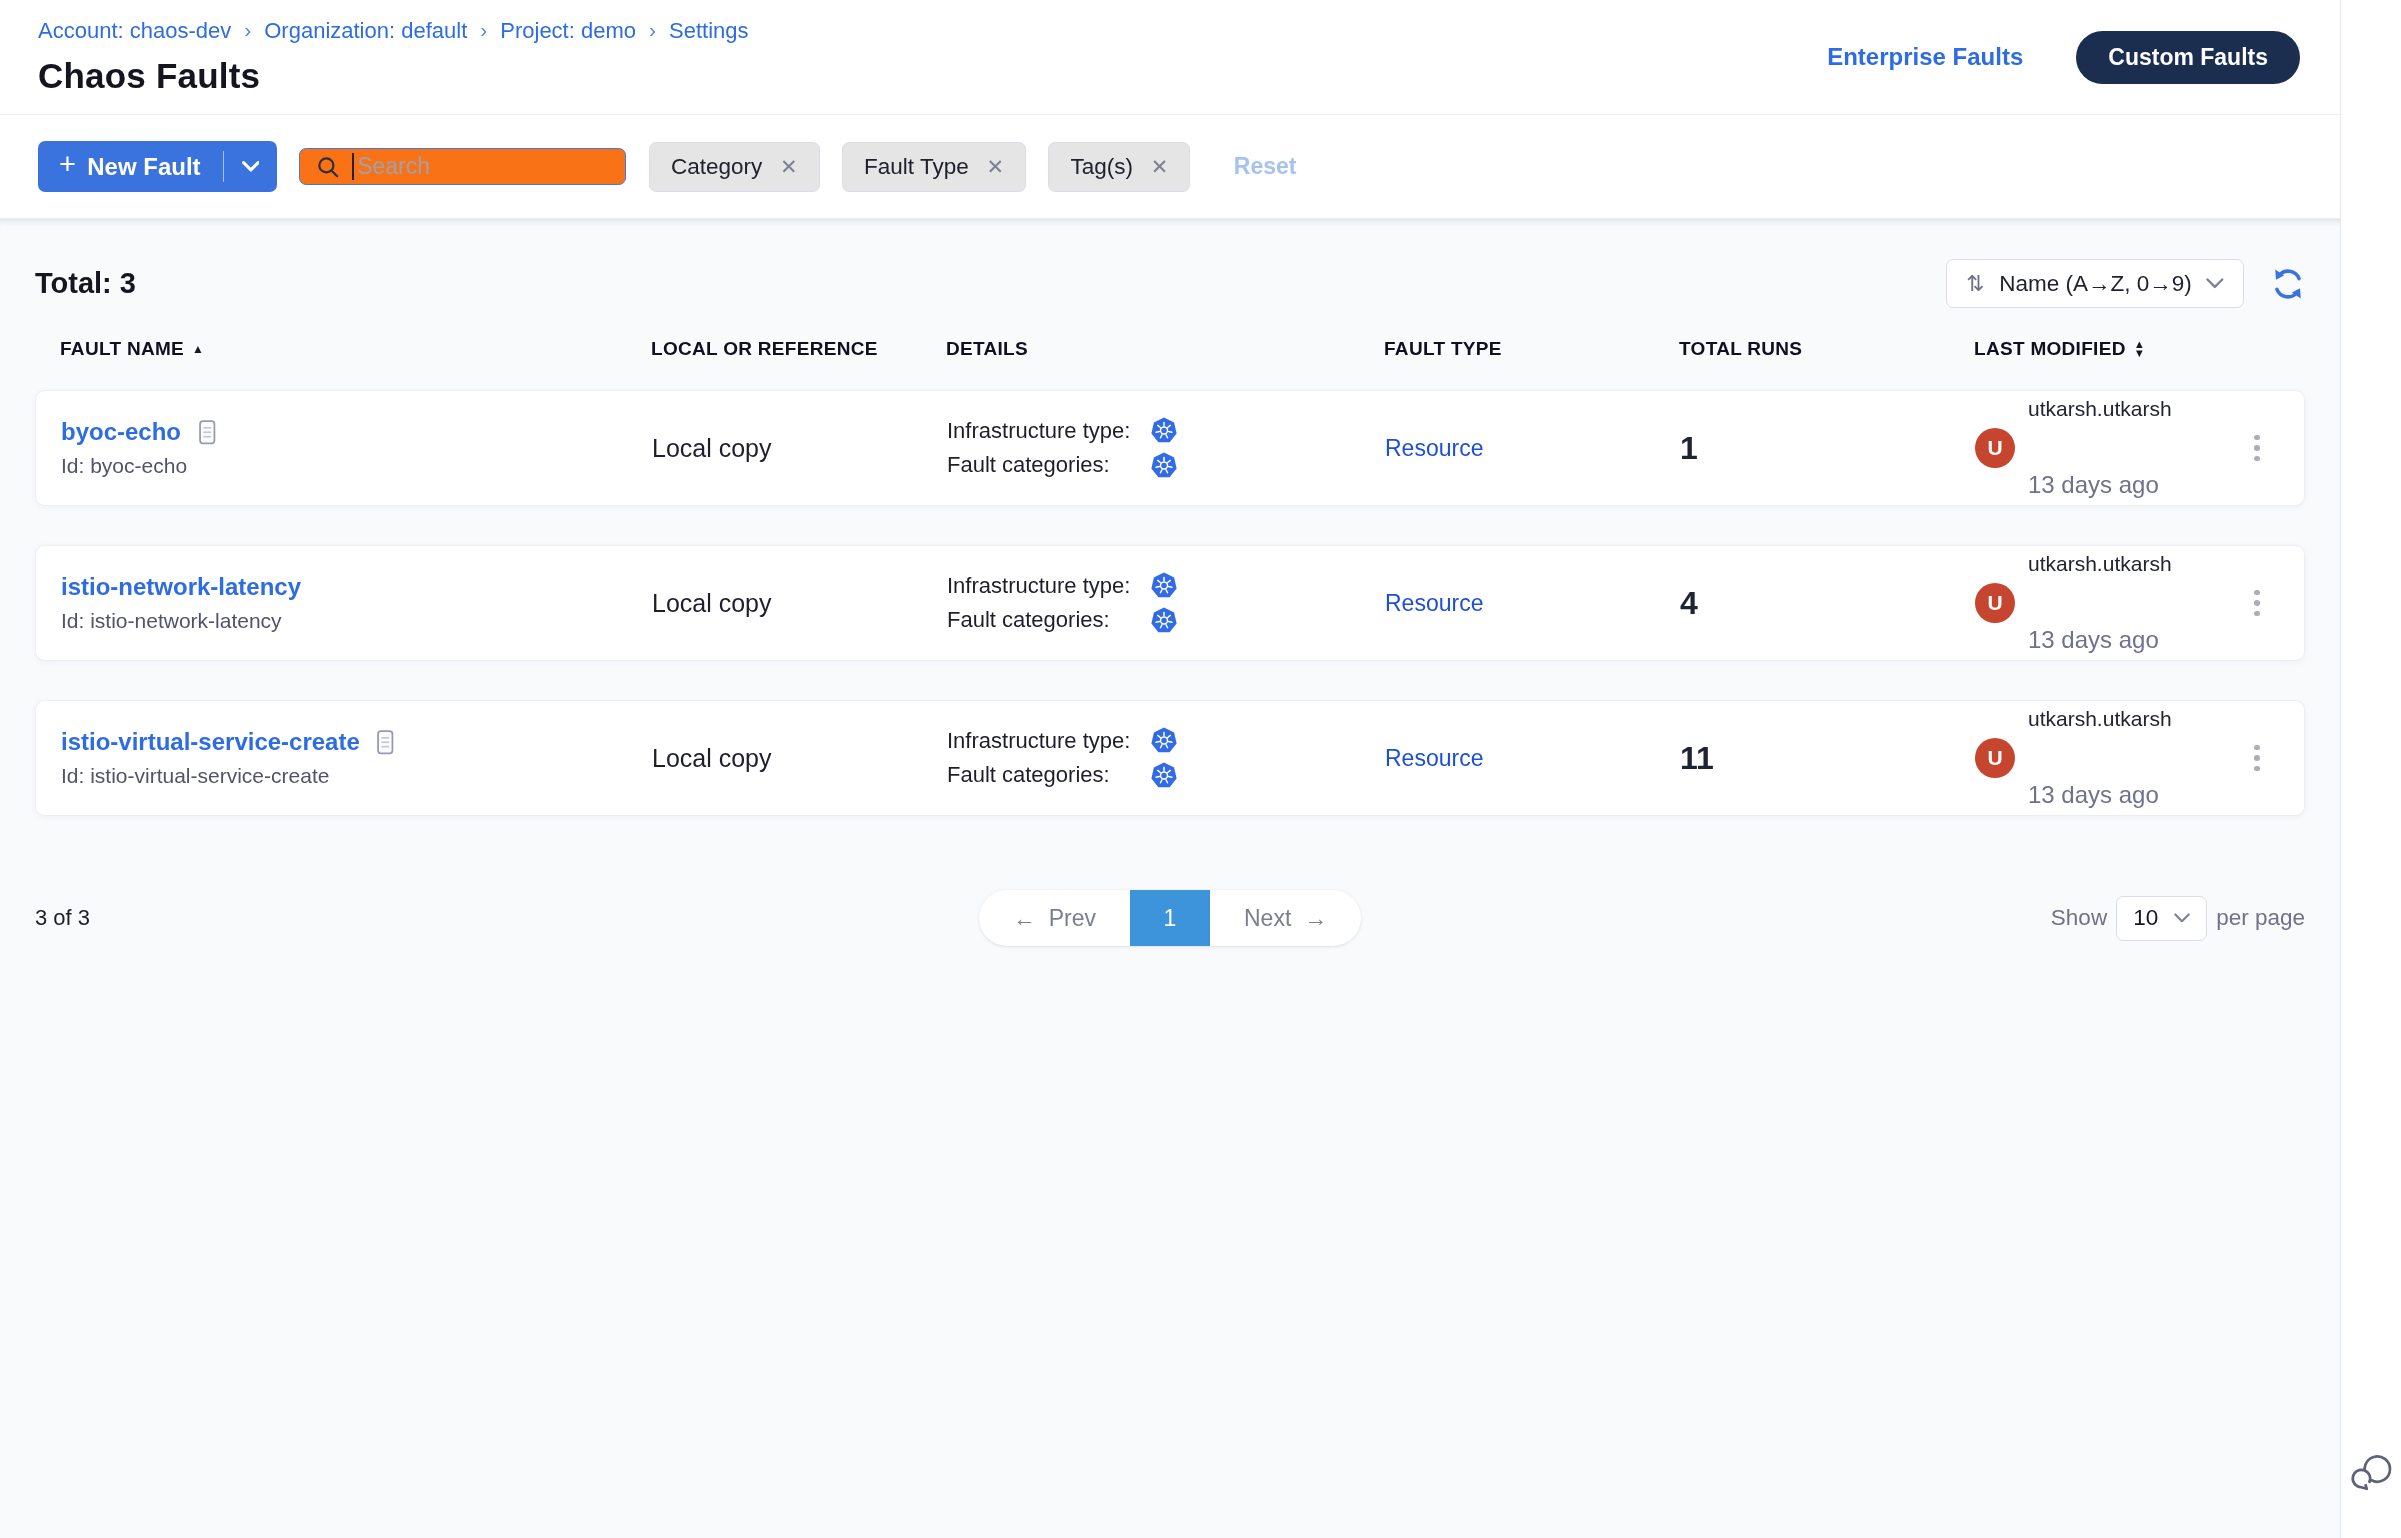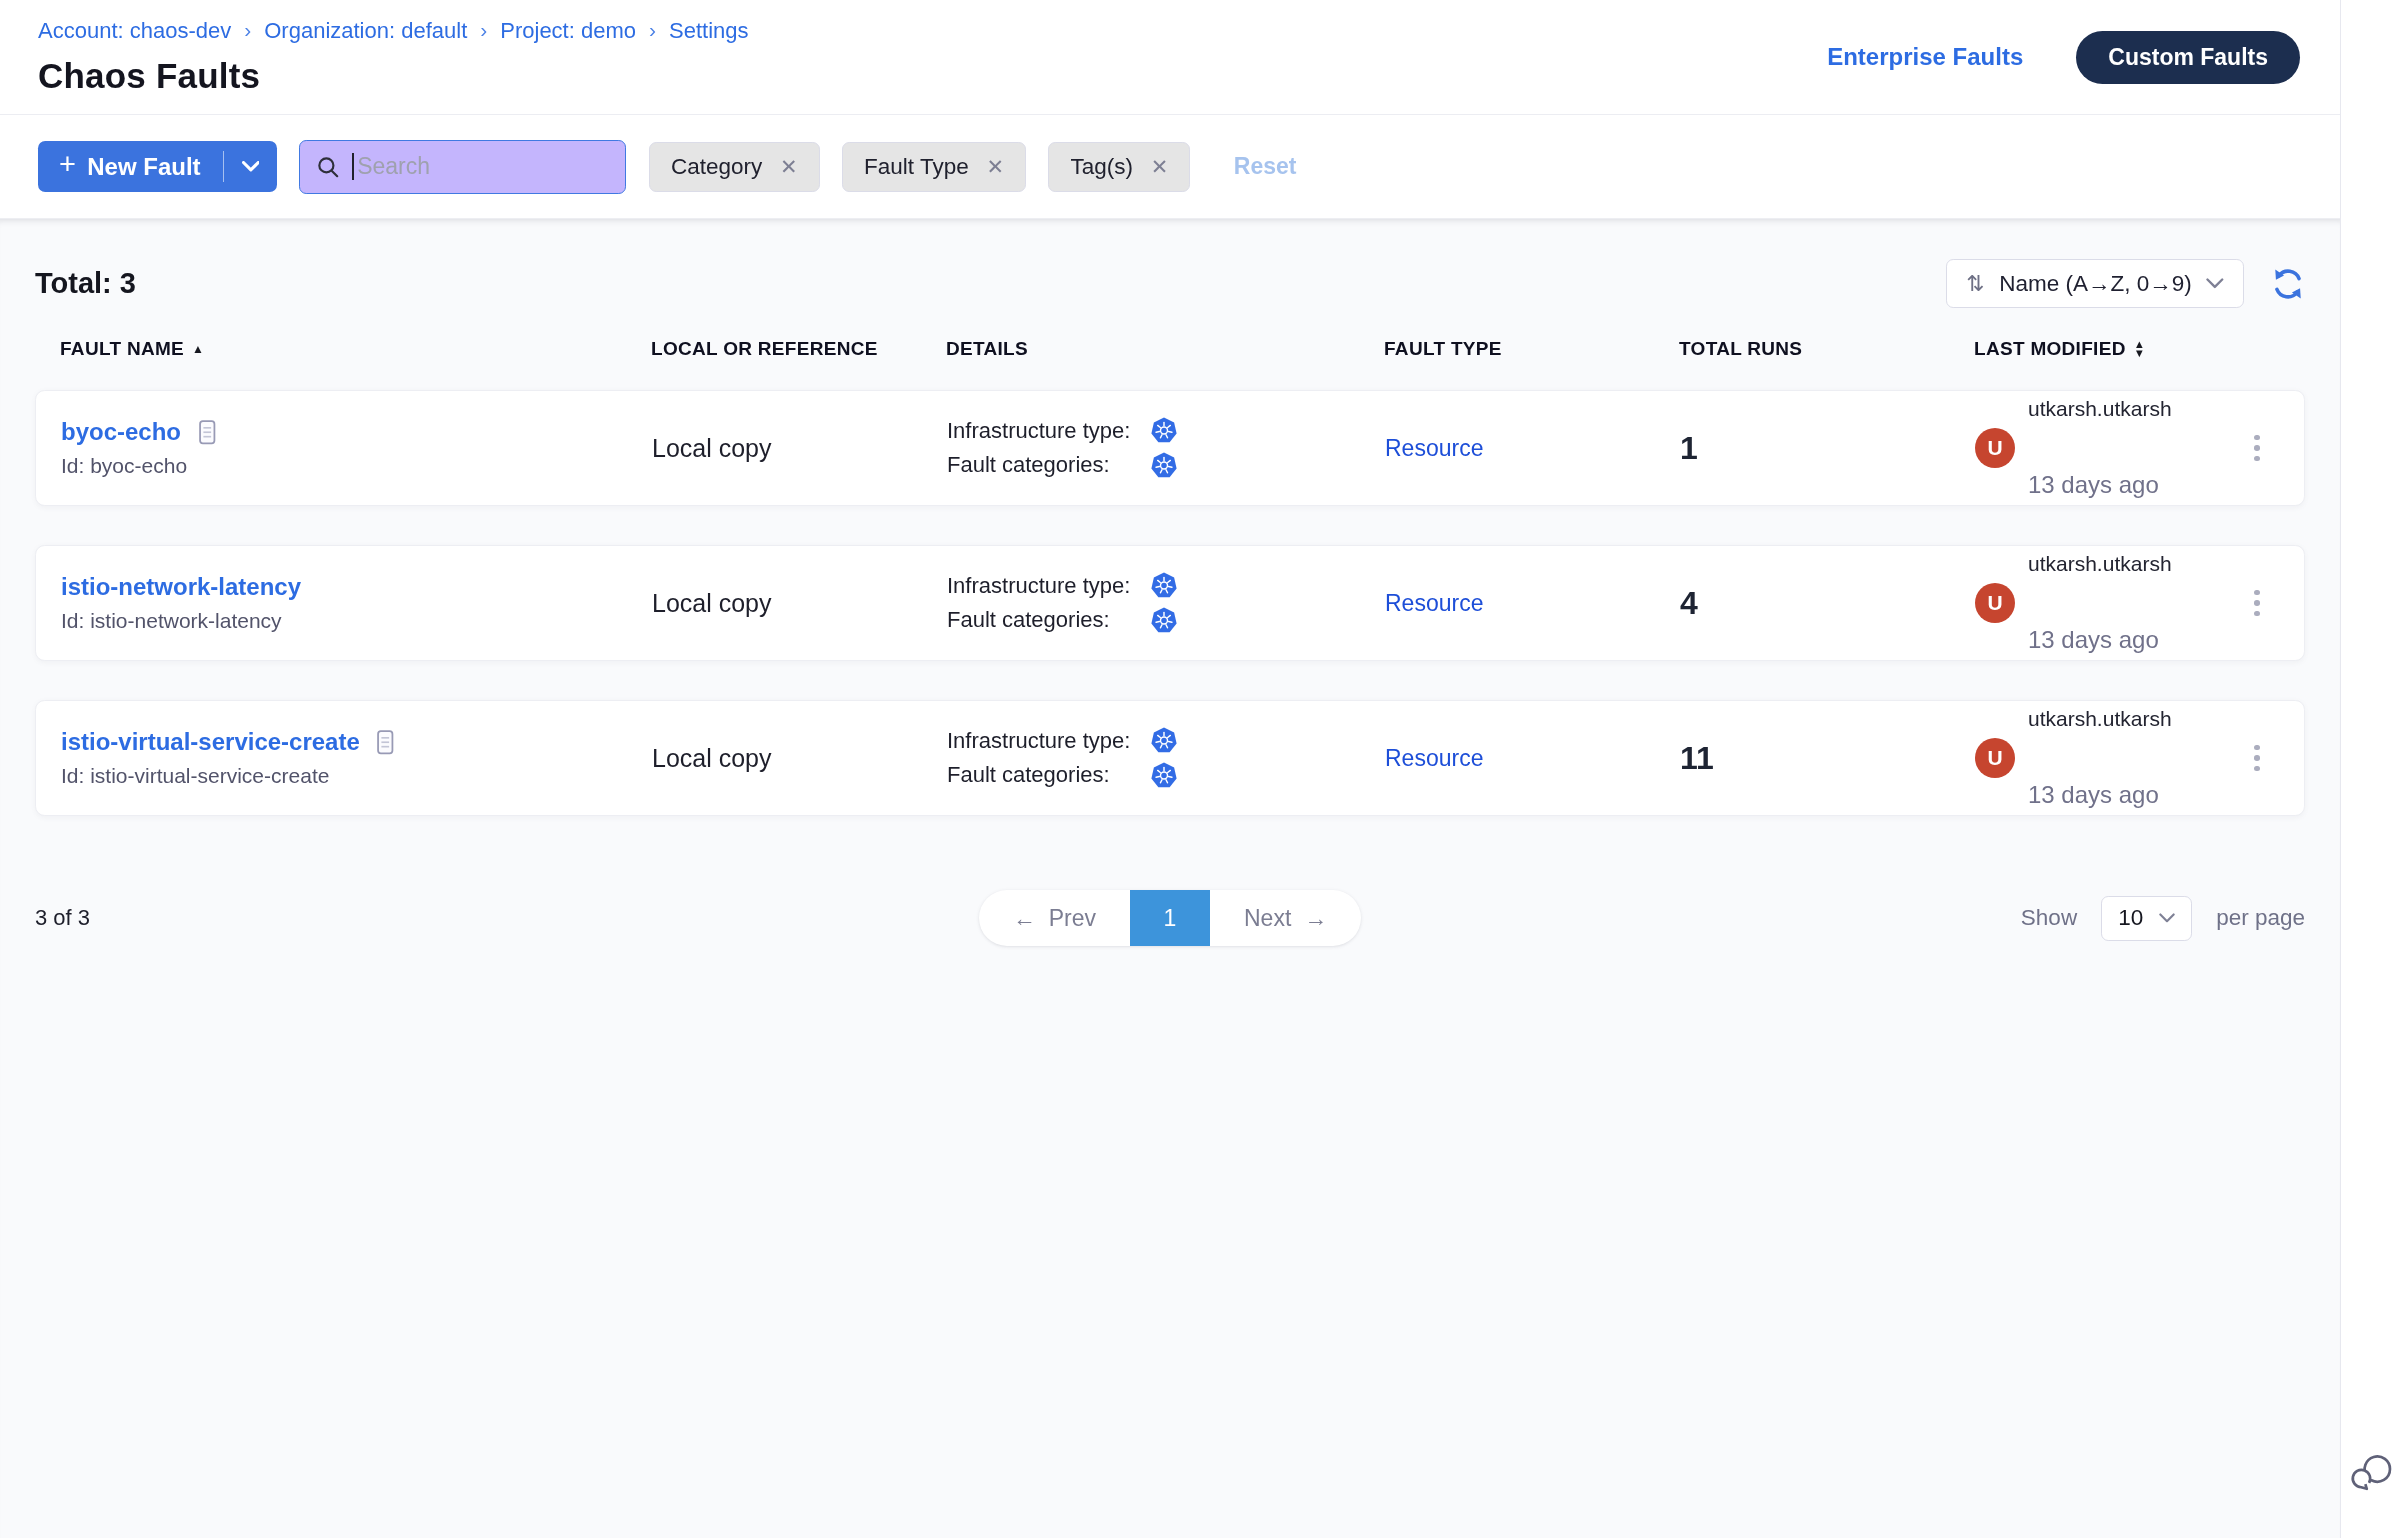--- a/index.html
+++ b/index.html
@@ -40,21 +40,21 @@
   .btn-split {
     display:flex; align-items:stretch; background:#3B73DE; color:#fff;
     border-radius:7.2px; height:51px; overflow:hidden; cursor:pointer;
   }
   .btn-split .main-part { display:flex; align-items:center; gap:11.3px; padding:0 22.5px 0 21px; font-size:24px; font-weight:600; }
   .btn-split .plus { font-size:29px; font-weight:400; line-height:1; transform:translateY(-1.6px); }
   .btn-split .divider { width:0.8px; background:rgba(255,255,255,.55); margin:9.6px 0; }
   .btn-split .chev-part { display:flex; align-items:center; padding:0 17.7px; }
 
   .search-wrap {
-    position:relative; width:327px; height:54px; background:#c4b5fd;
+    position:relative; width:327px; height:37px; background:#f97316;
     border:1.6px solid #4079E2; border-radius:7.2px; display:flex; align-items:center;
     padding:0 14.5px; gap:11.3px;
   }
   .search-wrap input {
     border:none; outline:none; background:transparent; flex:1; min-width:0;
     font-size:23px; color:#1C1D29; font-family:inherit;
   }
   .search-wrap input::placeholder { color:#9FA1AE; }
   .caret-bar { width:1.6px; height:27px; background:#20212C; margin-right:-8px; }
 
@@ -118,21 +118,21 @@
   .user-col { display:flex; flex-direction:column; gap:5.6px; }
   .user-name { font-size:21px; color:#232431; }
   .user-time { font-size:24px; color:#70718A;margin-top:44px; }
   .cell-menu { justify-self:end; padding-right:11.3px; }
   .kebab { display:flex; flex-direction:column; gap:4.8px; padding:8px; background:none; border:none; cursor:pointer; }
   .kebab i { width:5.6px; height:5.6px; border-radius:50%; background:#ABADBE; display:block; }
 
   
   .footer-row { margin-top:74px; display:flex; align-items:center; }
   .footer-side { flex:1 1 0; display:flex; align-items:center; }
-  .footer-side.right { justify-content:flex-end; gap:24px; }
+  .footer-side.right { justify-content:flex-end; gap:9px; }
   .range { font-size:22px; color:#1E1F2B; }
   .pagination {
     display:flex; align-items:stretch; background:#fff; border-radius:29px;
     overflow:hidden; height:56px; box-shadow:0 0.8px 3.2px rgba(96,97,112,.18);
   }
   .page-btn {
     display:flex; align-items:center; gap:13px; padding:0 34px; font-size:23px;
     color:#7B7D92; background:none; border:none; cursor:pointer; font-family:inherit;
   }
   .page-current {

